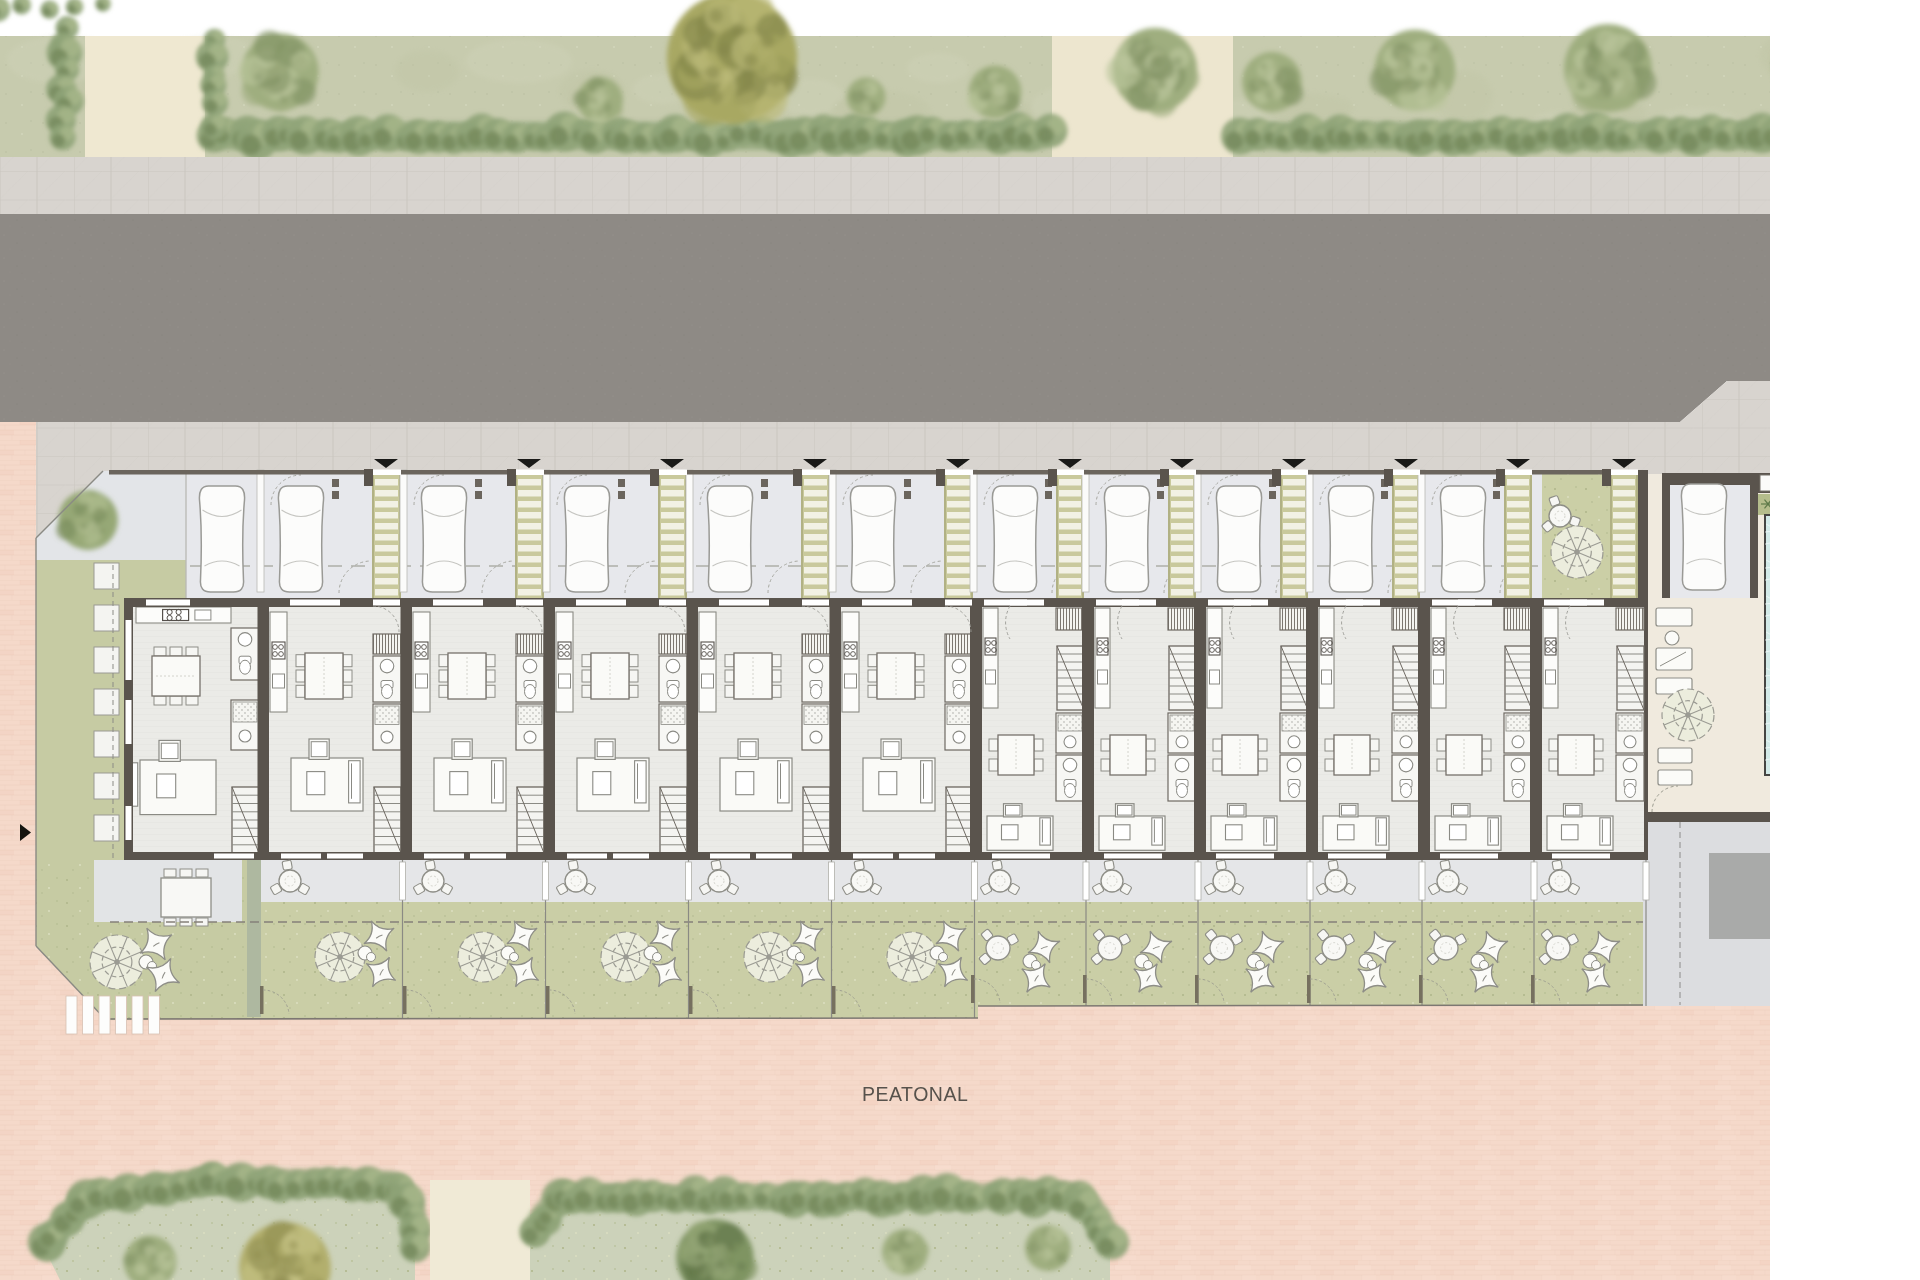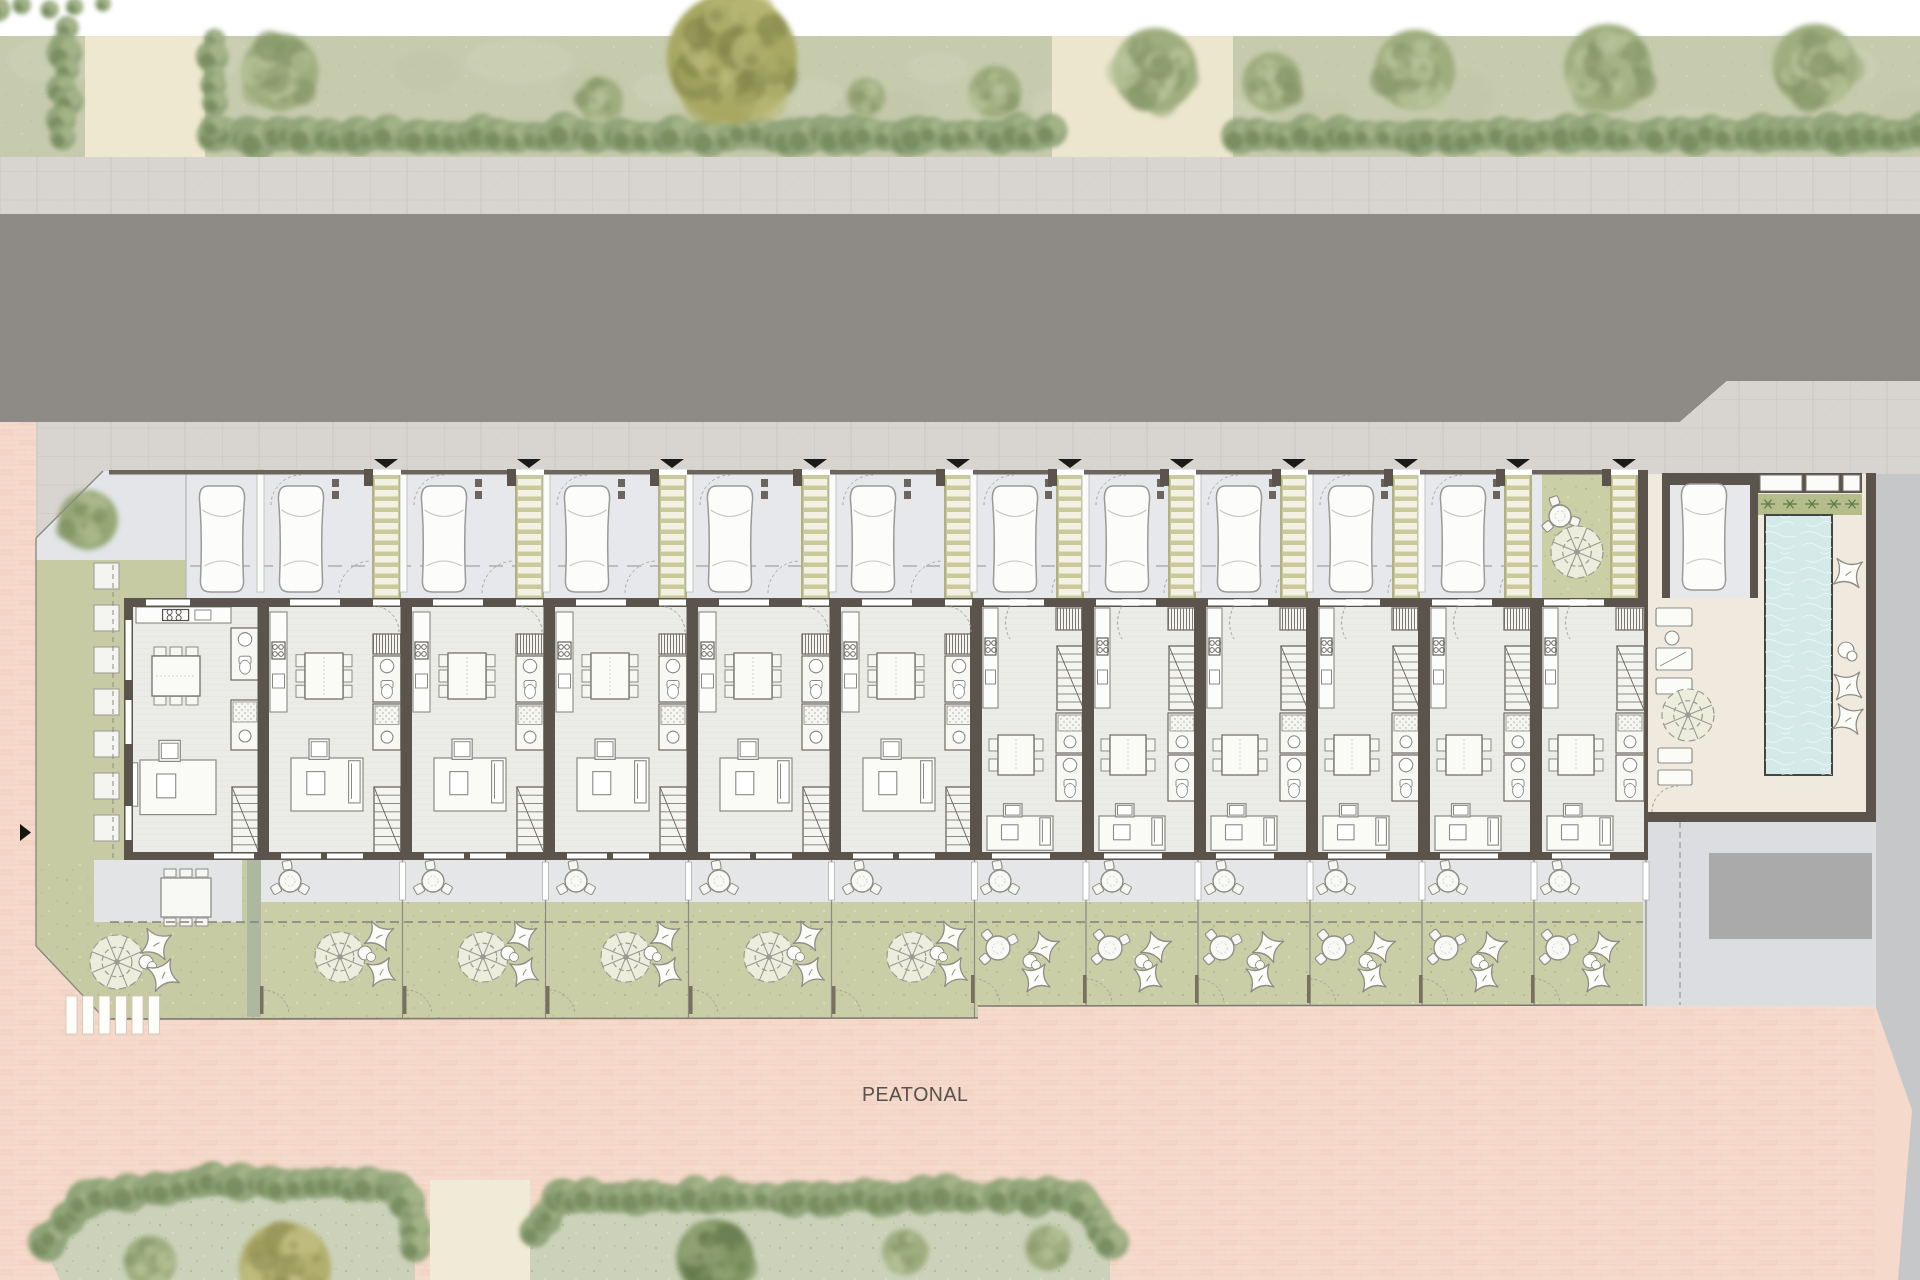--- a/index.html
+++ b/index.html
@@ -1,14 +1,14 @@
 <!DOCTYPE html>
 <html><head><meta charset="utf-8"><style>
 html,body{margin:0;padding:0;background:#fff;}
-#plan{width:1920px;height:1280px;position:relative;overflow:hidden;font-family:"Liberation Sans",sans-serif;}
+#plan{width:1770px;height:1280px;position:relative;overflow:hidden;font-family:"Liberation Sans",sans-serif;}
 </style></head>
 <body>
 <div id="plan">
 <svg width="1920" height="1280" viewBox="0 0 1920 1280">
 <defs>
 <filter id="soft" x="-40%" y="-40%" width="180%" height="180%">
           <feGaussianBlur stdDeviation="2.6"></feGaussianBlur>
         </filter>
 <filter id="soft2" x="-40%" y="-40%" width="180%" height="180%">
           <feGaussianBlur stdDeviation="2.1"></feGaussianBlur>

